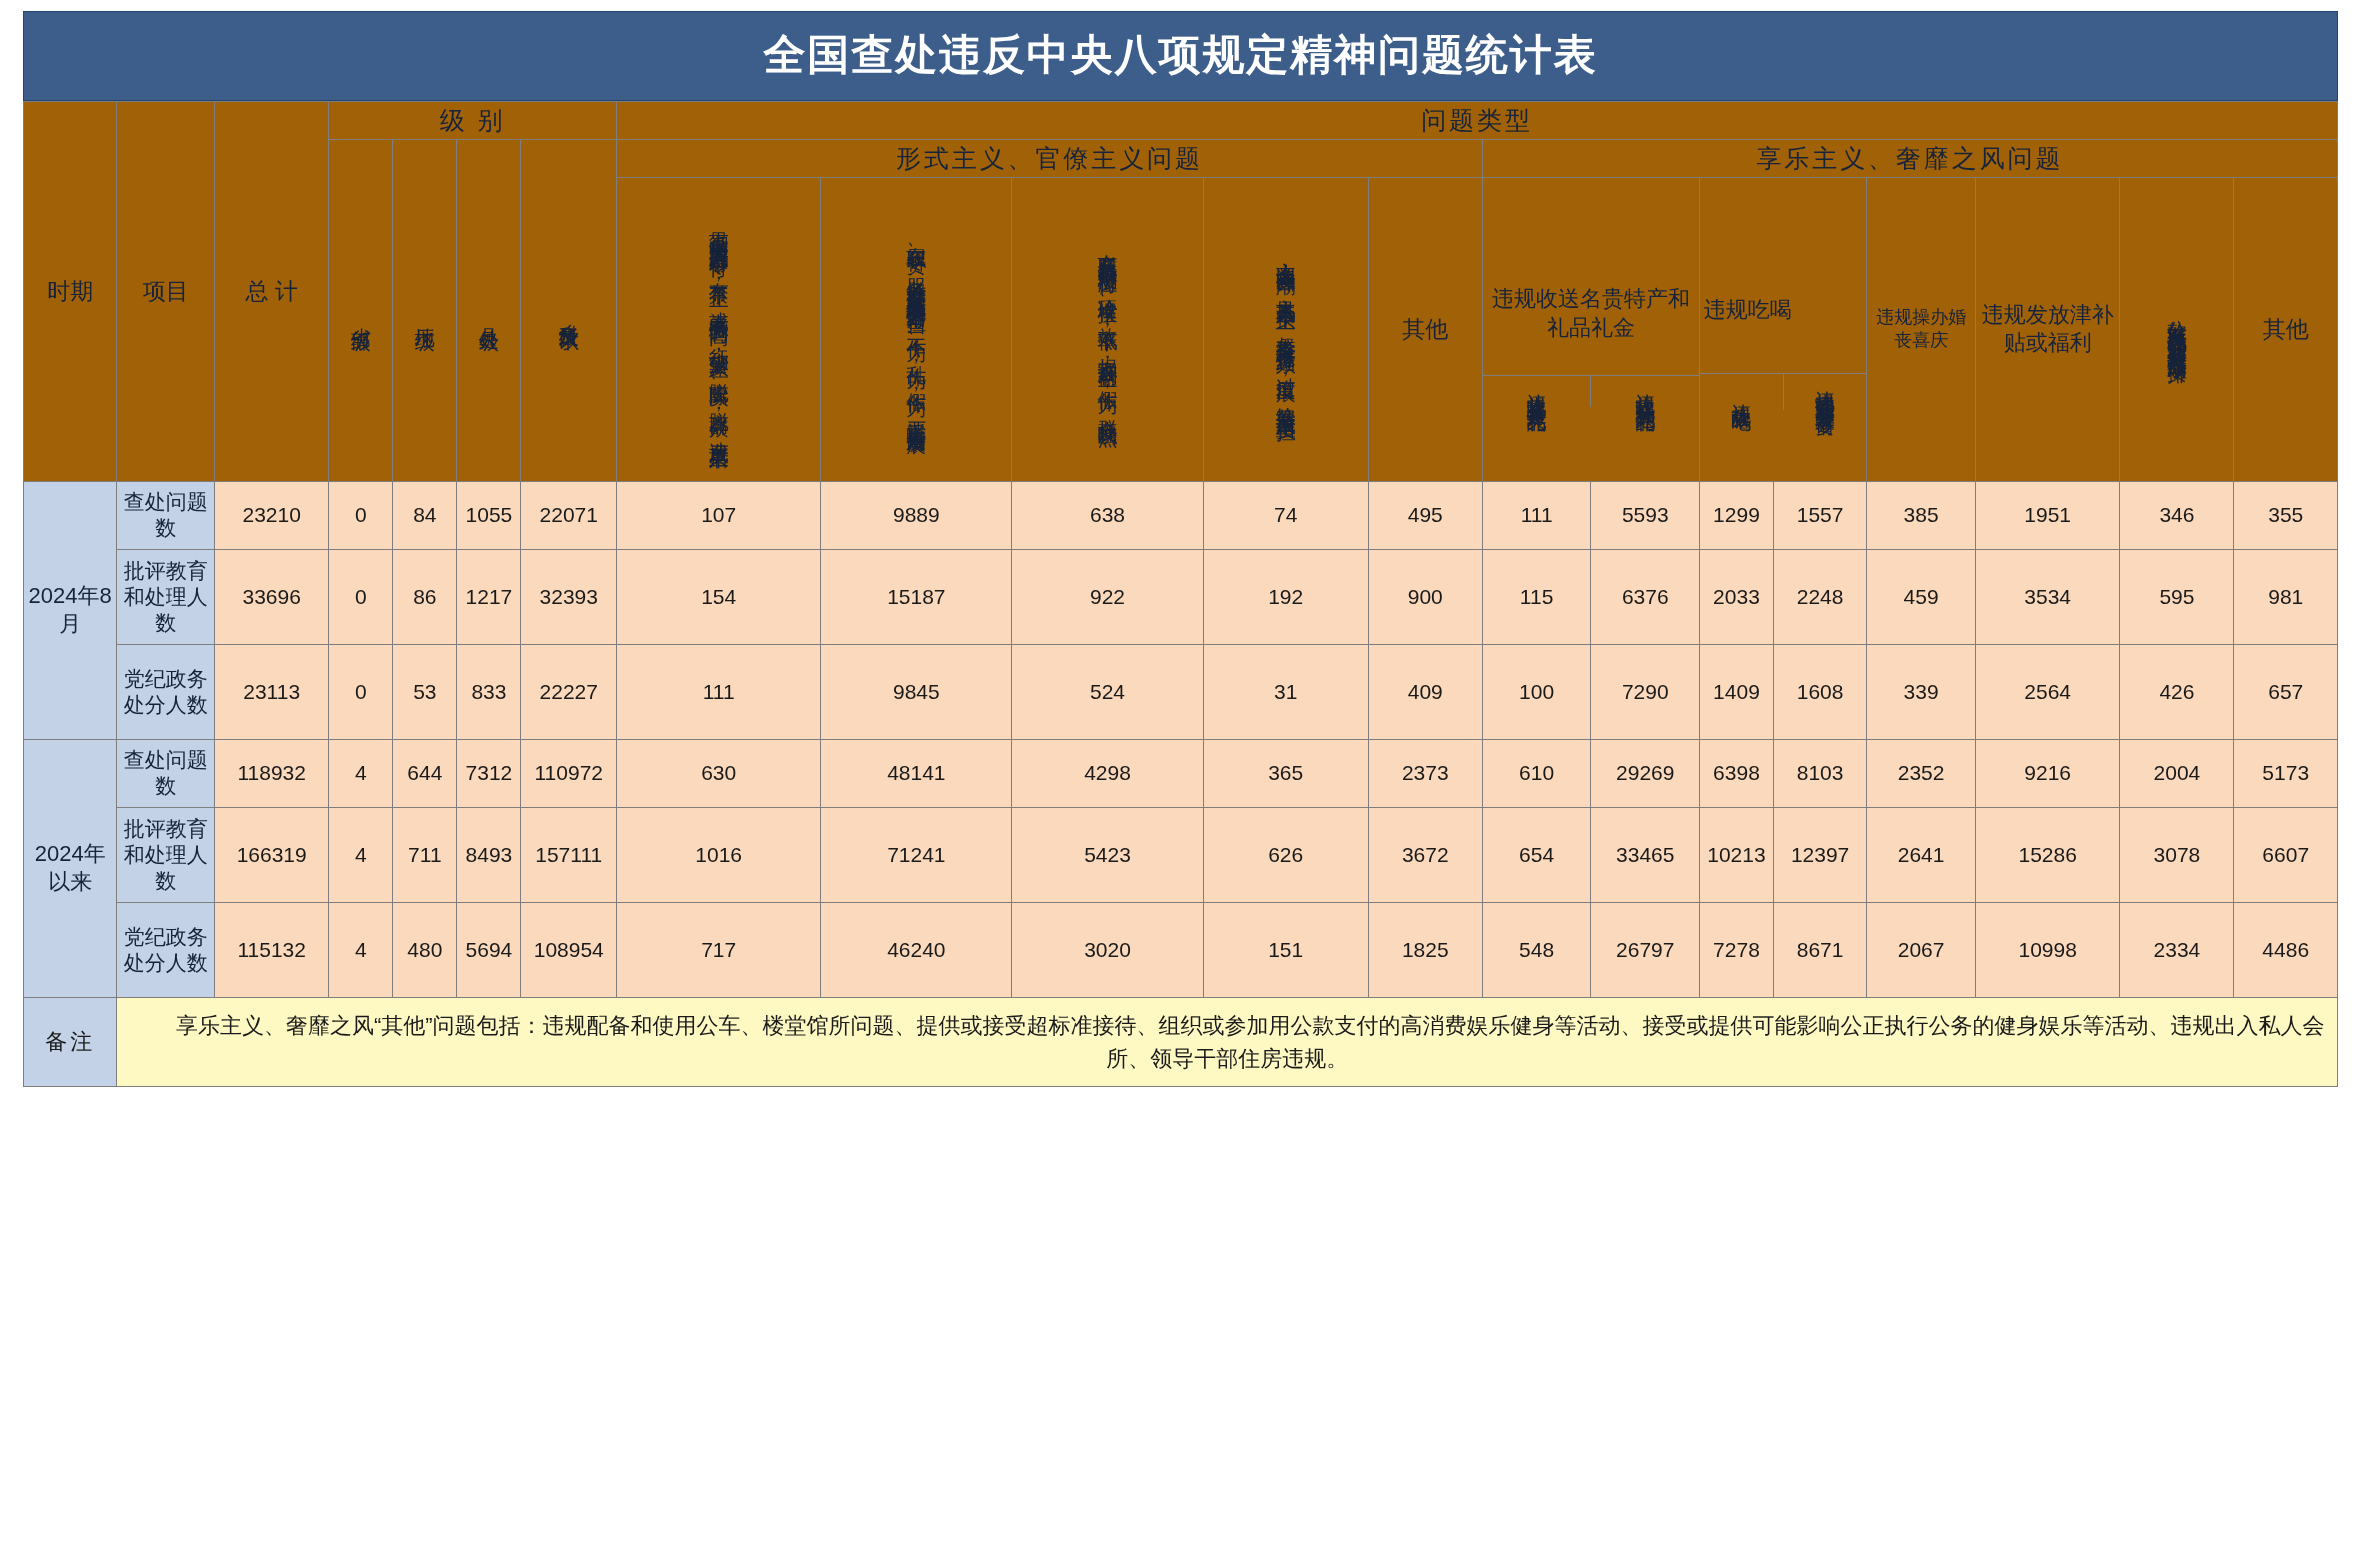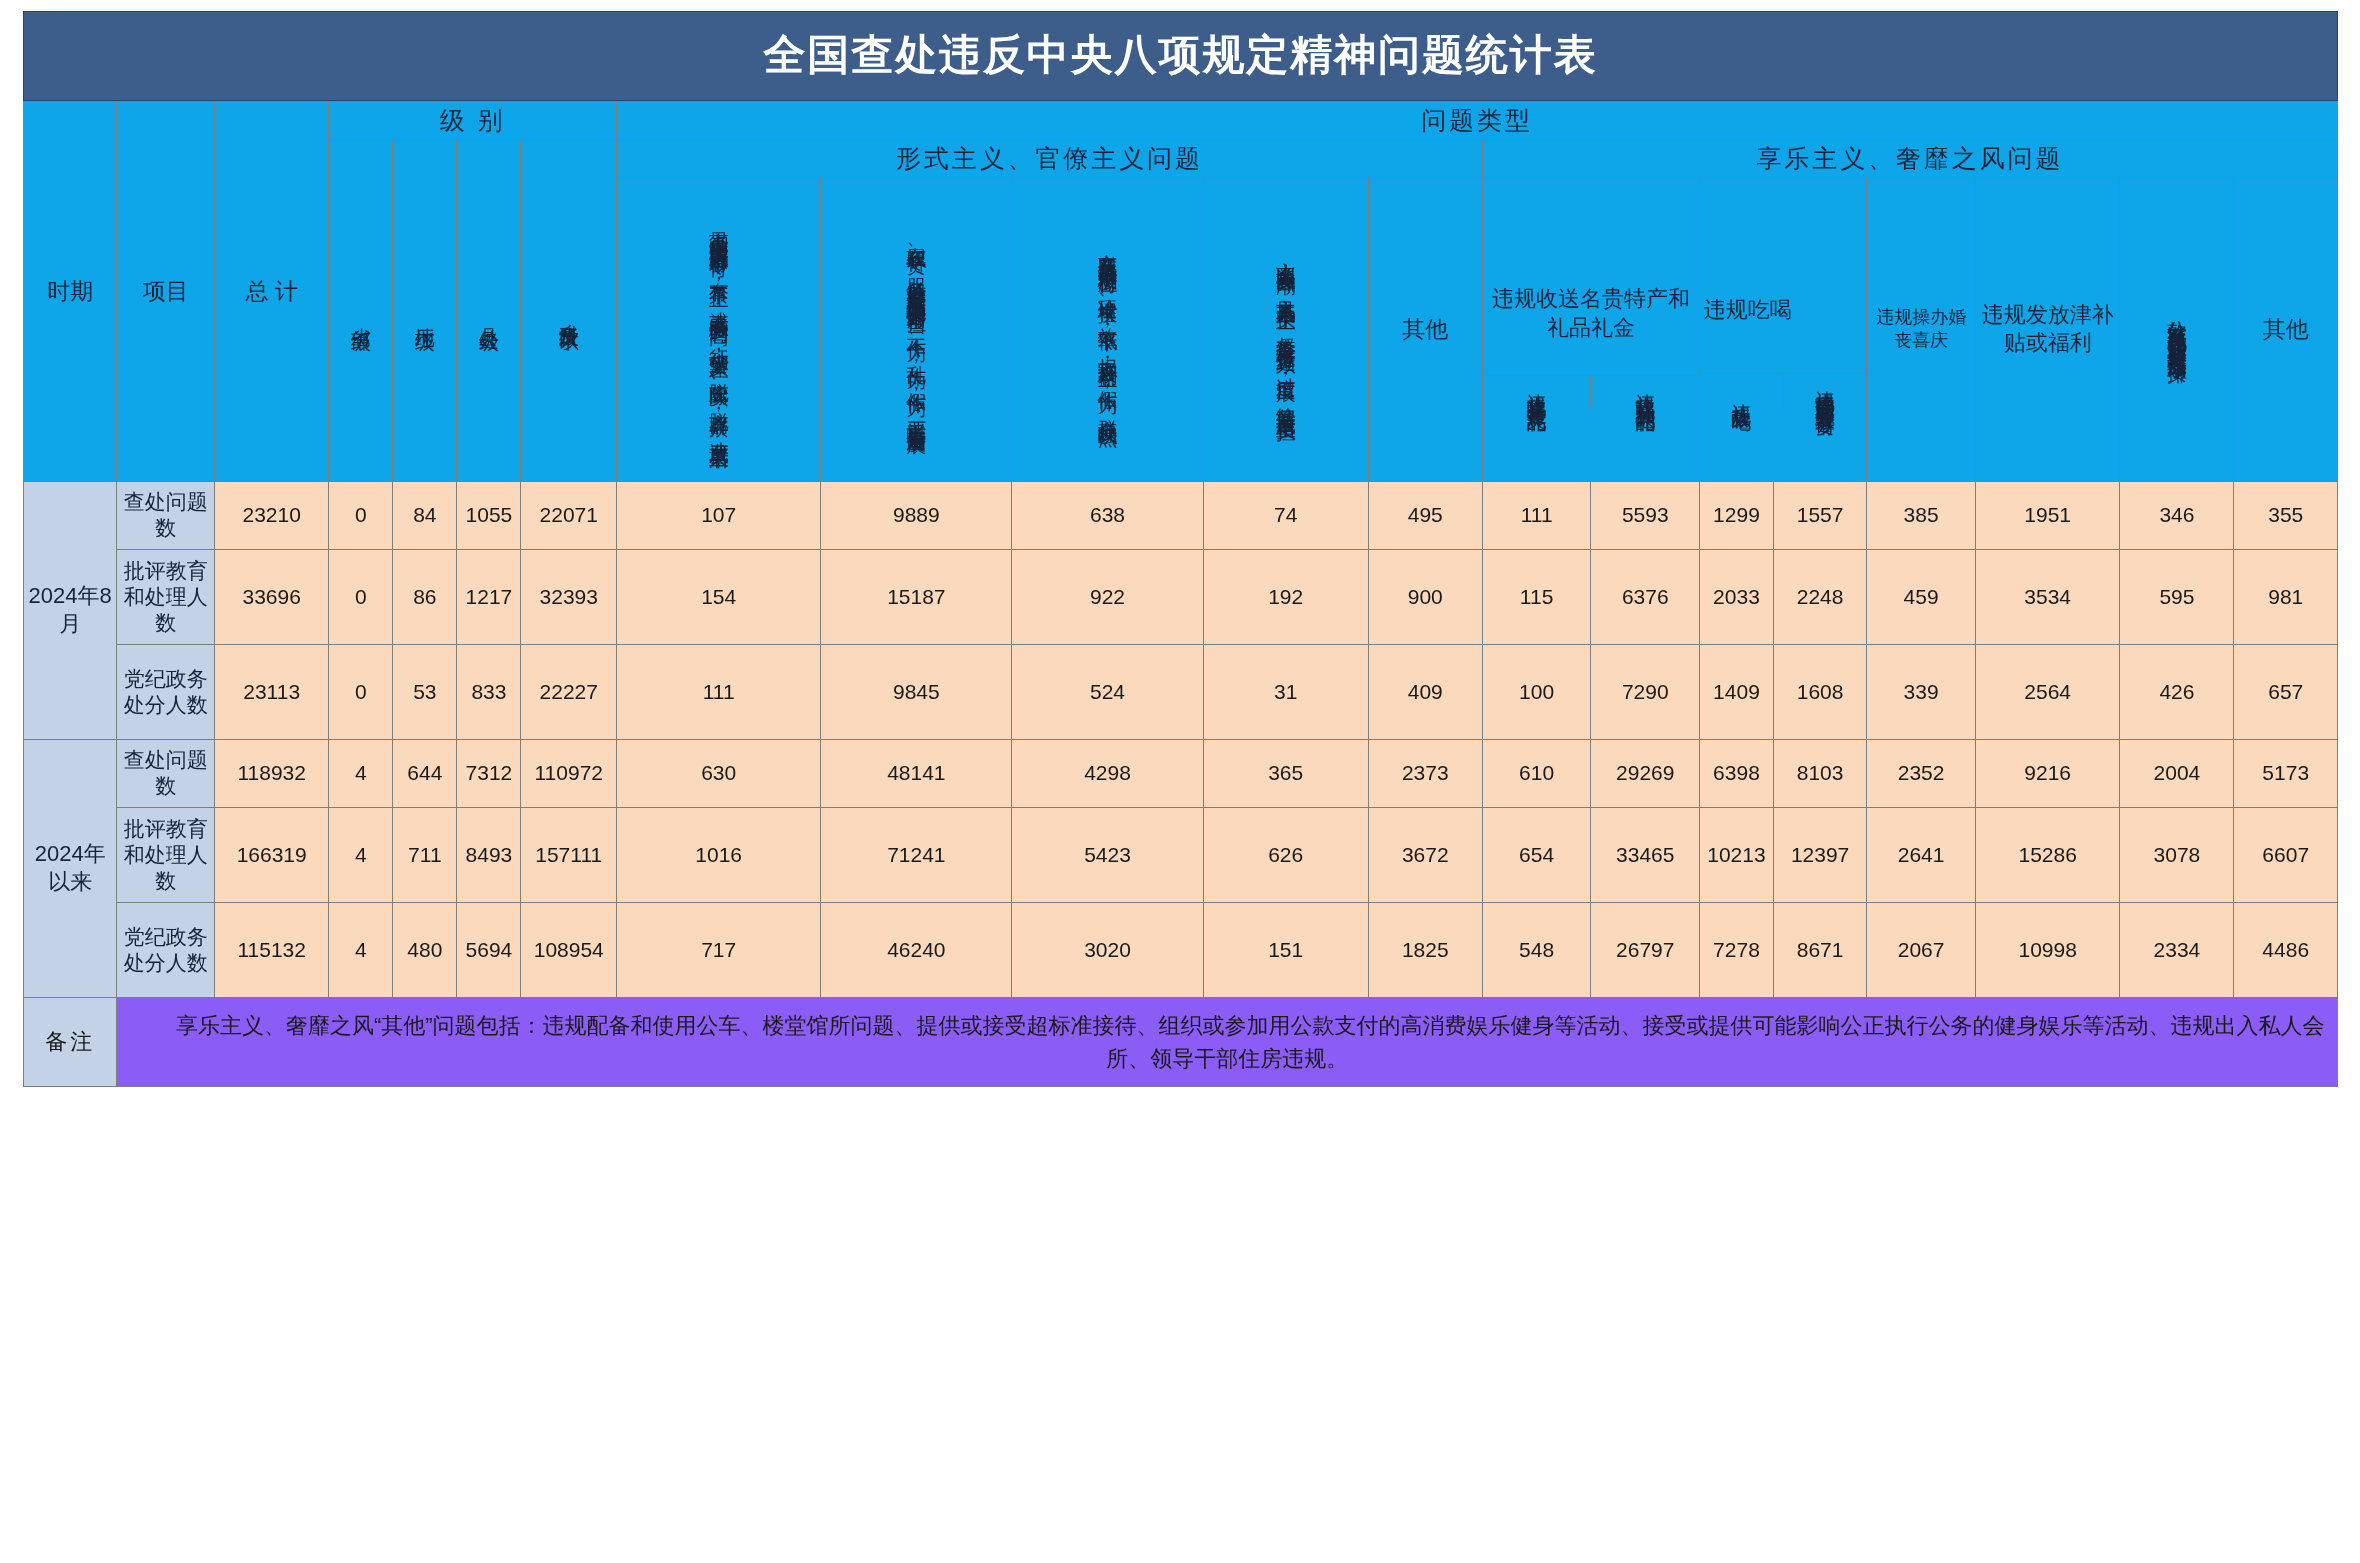--- a/index.html
+++ b/index.html
@@ -41,21 +41,21 @@
   }
   table.main td, table.main th {
     border: 1px solid #7e7e7e;
     text-align: center;
     vertical-align: middle;
     padding: 1.9px 2.9px;
     box-sizing: border-box;
     font-weight: normal;
   }
   .hdr {
-    background: #0ea5e9;
+    background: #a16207;
     font-size: 23px;
     color: #16233a;
   }
   .hdr-big {
     font-size: 25px;
     letter-spacing: 2.9px;
   }
   .vert {
     writing-mode: vertical-rl;
     text-orientation: upright;
@@ -82,21 +82,21 @@
     font-size: 22px;
     line-height: 1.3;
     color: #16233a;
   }
   .note-label {
     background: #c3d2e6;
     font-size: 22px;
     letter-spacing: 2.9px;
   }
   .note-text {
-    background: #8b5cf6;
+    background: #fef9c3;
     font-size: 22px;
     text-align: left;
     line-height: 1.5;
     padding: 9.5px 13.3px;
     text-indent: 46px;
   }
   .footer {
     width: 2315px;
     display: flex;
     justify-content: space-between;

